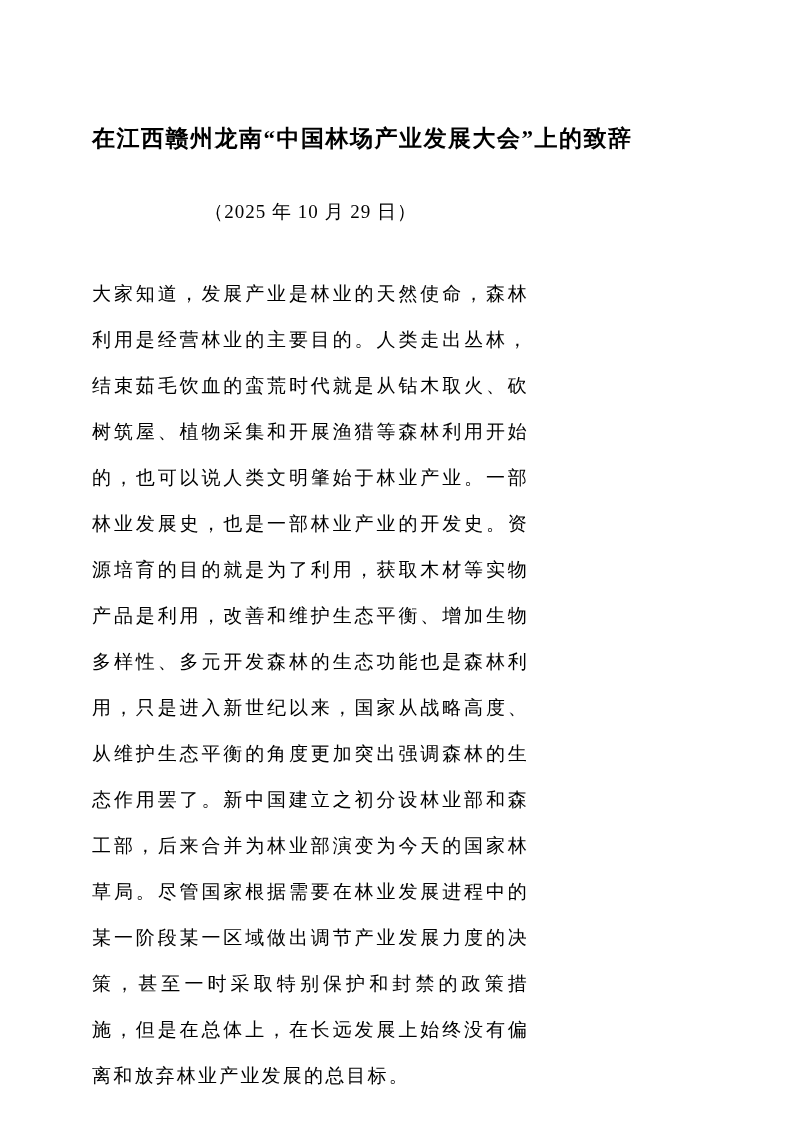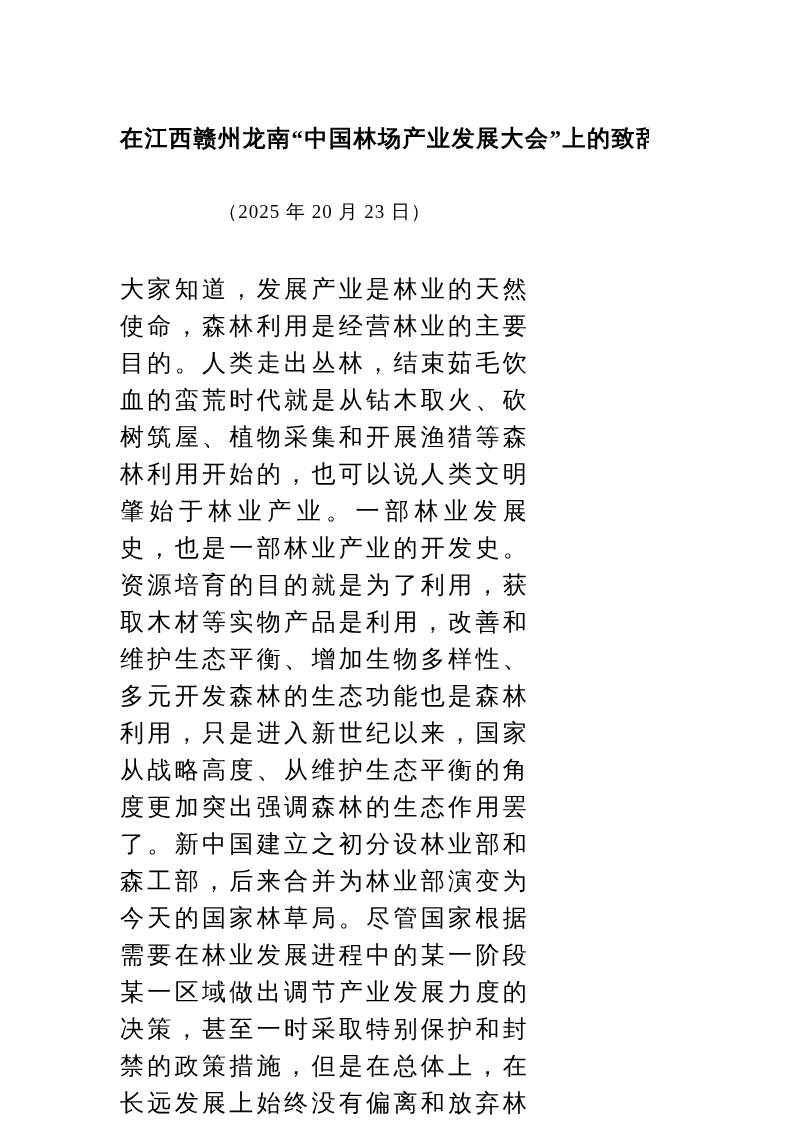--- a/index.html
+++ b/index.html
@@ -6,21 +6,21 @@
       margin: 0;
       padding: 0;
       background: #ffffff;
     }
     .page {
       position: relative;
       width: 649px;
       height: 1122px;
       background: #ffffff;
       box-sizing: border-box;
-      padding: 122px 120px 0 120px;
+      padding: 122px 120px 0 92px;
       font-family: "Liberation Serif", "DejaVu Serif", serif;
       color: #000000;
       overflow: hidden;
     }
     .doc-title {
       margin: 0;
       text-align: center;
       font-size: 23px;
       font-weight: bold;
       letter-spacing: 1.5px;
@@ -29,35 +29,35 @@
     }
     .doc-date {
       margin: 44px 0 0 0;
       text-align: center;
       font-size: 19px;
       letter-spacing: 1px;
       line-height: 24px;
     }
     .doc-body {
       margin-top: 47px;
-      font-size: 24px;
-      line-height: 37px;
+      font-size: 19px;
+      line-height: 46px;
       letter-spacing: 2.2px;
       text-align: justify;
       text-justify: inter-character;
     }
     .doc-body p {
       margin: 0;
       padding: 0;
     }
   </style>
 </head>
 <body>
 
 <div class="page">
   <h1 class="doc-title">在江西赣州龙南“中国林场产业发展大会”上的致辞</h1>
 
-  <div class="doc-date">（2025 年 20 月 23 日）</div>
+  <div class="doc-date">（2025 年 10 月 29 日）</div>
 
   <div class="doc-body">
     <p>大家知道，发展产业是林业的天然使命，森林利用是经营林业的主要目的。人类走出丛林，结束茹毛饮血的蛮荒时代就是从钻木取火、砍树筑屋、植物采集和开展渔猎等森林利用开始的，也可以说人类文明肇始于林业产业。一部林业发展史，也是一部林业产业的开发史。资源培育的目的就是为了利用，获取木材等实物产品是利用，改善和维护生态平衡、增加生物多样性、多元开发森林的生态功能也是森林利用，只是进入新世纪以来，国家从战略高度、从维护生态平衡的角度更加突出强调森林的生态作用罢了。新中国建立之初分设林业部和森工部，后来合并为林业部演变为今天的国家林草局。尽管国家根据需要在林业发展进程中的某一阶段某一区域做出调节产业发展力度的决策，甚至一时采取特别保护和封禁的政策措施，但是在总体上，在长远发展上始终没有偏离和放弃林业产业发展的总目标。</p>
   </div>
 </div>
 
 </body></html>

